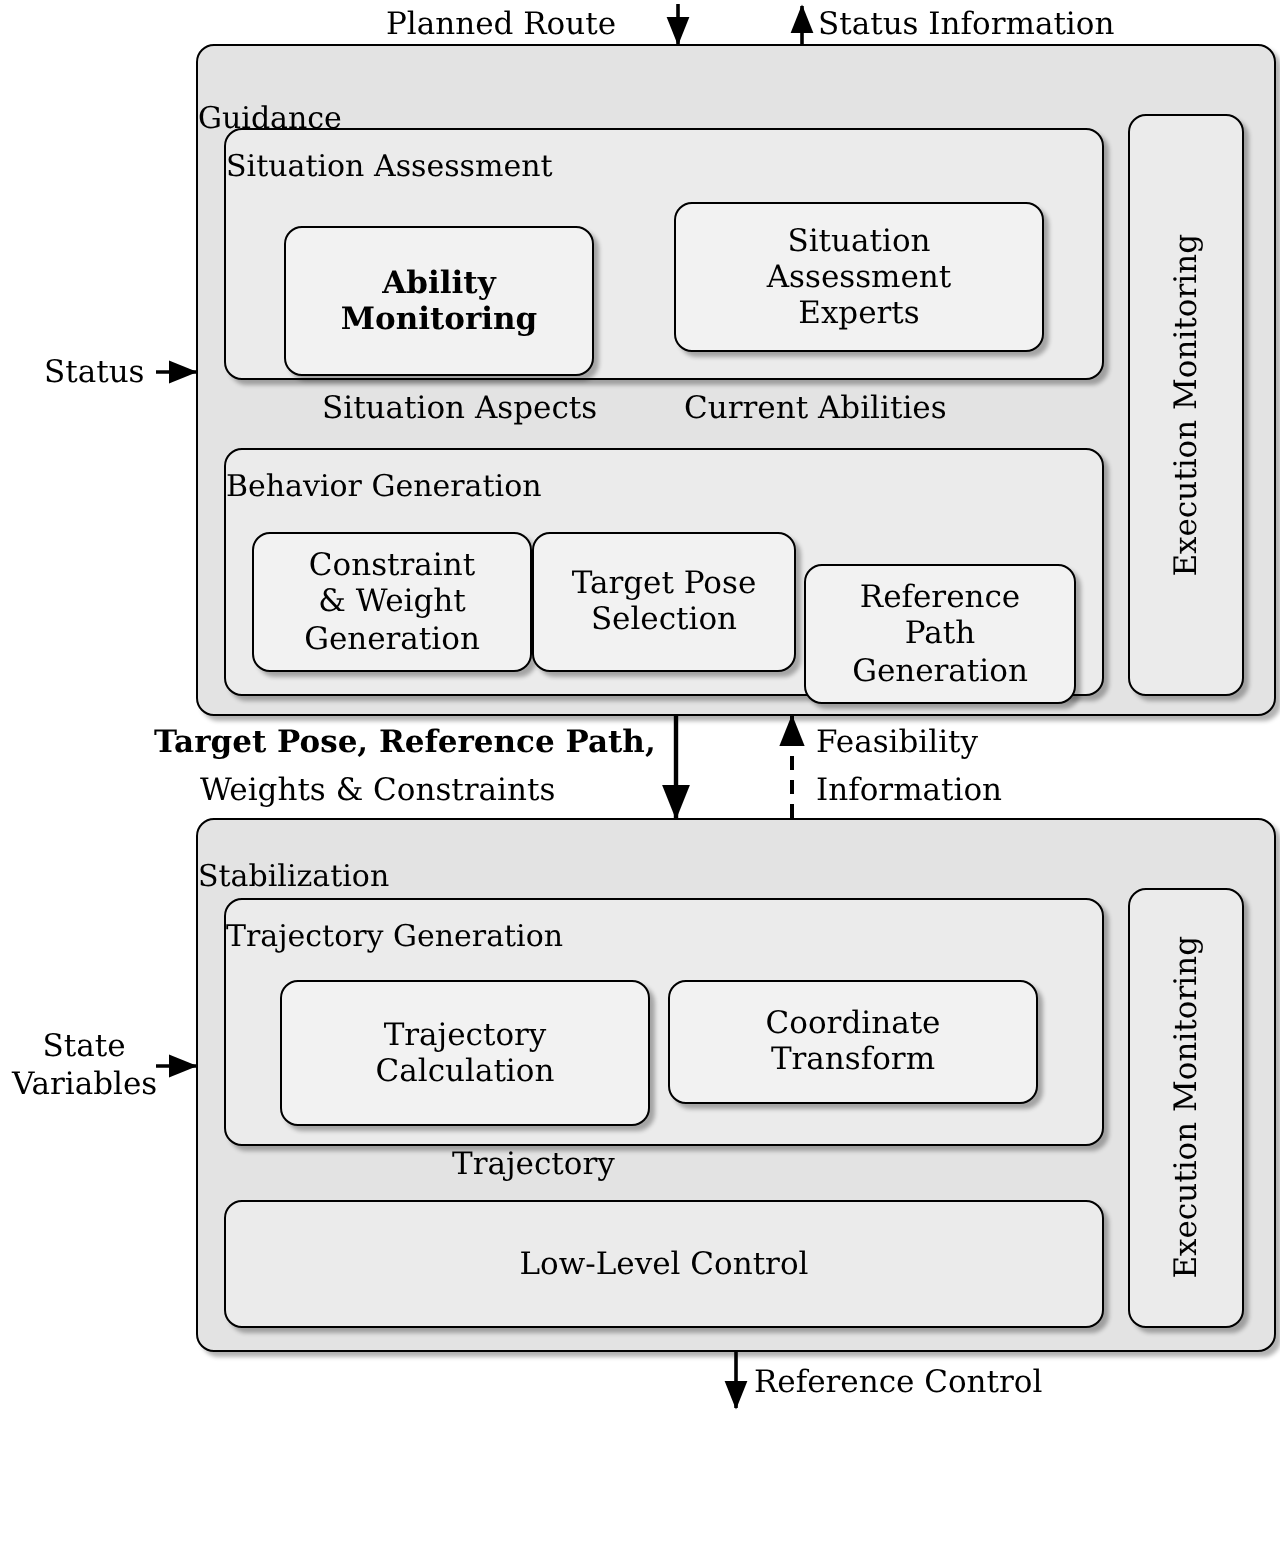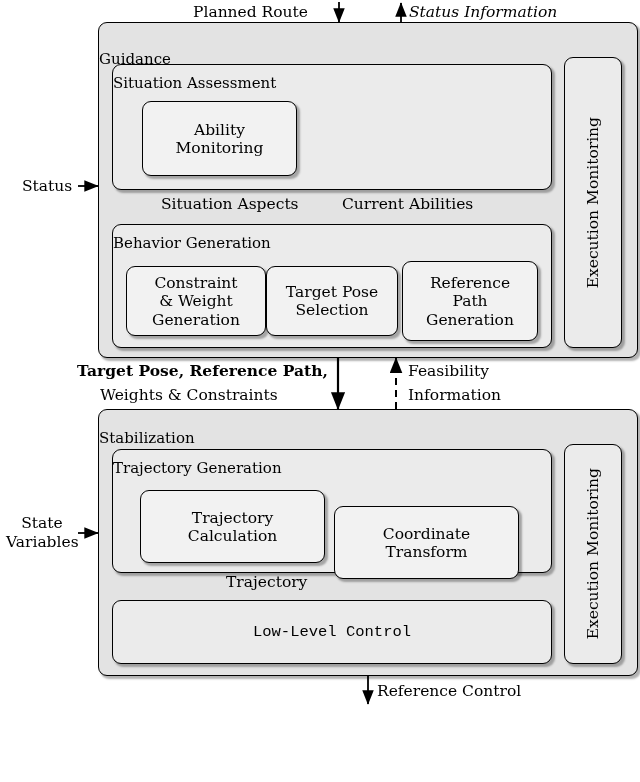--- a/index.html
+++ b/index.html
@@ -114,51 +114,54 @@
     <line x1="396" y1="409" x2="396" y2="358" stroke="#000" stroke-width="2.0" stroke-dasharray="7,5" marker-end="url(#ah)"></line>
 
     <line x1="78" y1="533" x2="98" y2="533" stroke="#000" stroke-width="1.8" marker-end="url(#ah)"></line>
 
     <line x1="328" y1="572" x2="328" y2="599" stroke="#000" stroke-width="1.8" marker-end="url(#ah)"></line>
 
     <line x1="368" y1="676" x2="368" y2="704" stroke="#000" stroke-width="1.8" marker-end="url(#ah)"></line>
   </svg>
 
   <div class="lbl" style="left:193px; top:3px;">Planned Route</div>
-  <div class="lbl" style="left:409px; top:3px;font-style:italic;">Status Information</div>
+  <div class="lbl" style="left:409px; top:3px;">Status Information</div>
 
   <div class="box outer" style="left:98px; top:22px; width:540px; height:336px;">
     <div class="title" style="top:28px;">Guidance</div>
   </div>
 
   <div class="box mid" style="left:112px; top:64px; width:440px; height:126px;">
     <div class="title" style="top:10px;">Situation Assessment</div>
   </div>
 
-  <div class="box leaf" style="left:142px; top:101px; width:155px; height:75px;">
+  <div class="box leaf" style="left:142px; top:113px; width:155px; height:75px;font-weight:bold;">
     <div class="leaf-label">Ability<br>Monitoring</div>
   </div>
 
+  <div class="box leaf" style="left:337px; top:101px; width:185px; height:75px;">
+    <div class="leaf-label">Situation<br>Assessment<br>Experts</div>
+  </div>
 
   <div class="lbl" style="left:161px; top:195px;">Situation Aspects</div>
   <div class="lbl" style="left:342px; top:195px;">Current Abilities</div>
 
   <div class="box mid" style="left:112px; top:224px; width:440px; height:124px;">
     <div class="title" style="top:10px;">Behavior Generation</div>
   </div>
 
   <div class="box leaf" style="left:126px; top:266px; width:140px; height:70px;">
     <div class="leaf-label">Constraint<br>&amp; Weight<br>Generation</div>
   </div>
 
   <div class="box leaf" style="left:266px; top:266px; width:132px; height:70px;padding-left:36px;">
     <div class="leaf-label">Target Pose<br>Selection</div>
   </div>
 
-  <div class="box leaf" style="left:402px; top:261px; width:136px; height:80px;">
+  <div class="box leaf" style="left:402px; top:282px; width:136px; height:70px;">
     <div class="leaf-label">Reference<br>Path<br>Generation</div>
   </div>
 
   <div class="box mid" style="left:564px; top:57px; width:58px; height:291px;">
     <div class="vbox-inner">
       <span class="vert">Execution Monitoring</span>
     </div>
   </div>
 
   <div class="lbl" style="left:77px; top:362px;font-weight:bold;">Target Pose, Reference Path,</div>
@@ -171,27 +174,27 @@
   </div>
 
   <div class="box mid" style="left:112px; top:449px; width:440px; height:124px;">
     <div class="title" style="top:10px;">Trajectory Generation</div>
   </div>
 
   <div class="box leaf" style="left:140px; top:490px; width:185px; height:73px;">
     <div class="leaf-label">Trajectory<br>Calculation</div>
   </div>
 
-  <div class="box leaf" style="left:334px; top:490px; width:185px; height:73px;margin-top:16px;">
+  <div class="box leaf" style="left:334px; top:490px; width:185px; height:62px;">
     <div class="leaf-label">Coordinate<br>Transform</div>
   </div>
 
   <div class="lbl" style="left:226px; top:573px;">Trajectory</div>
 
-  <div class="box mid" style="left:112px; top:600px; width:440px; height:64px;font-family:Liberation Mono, monospace;">
+  <div class="box mid" style="left:112px; top:600px; width:440px; height:64px;">
     <div class="leaf-label">Low-Level Control</div>
   </div>
 
   <div class="box mid" style="left:564px; top:444px; width:58px; height:220px;">
     <div class="vbox-inner">
       <span class="vert">Execution Monitoring</span>
     </div>
   </div>
 
   <div class="lbl" style="left:377px; top:682px;">Reference Control</div>

